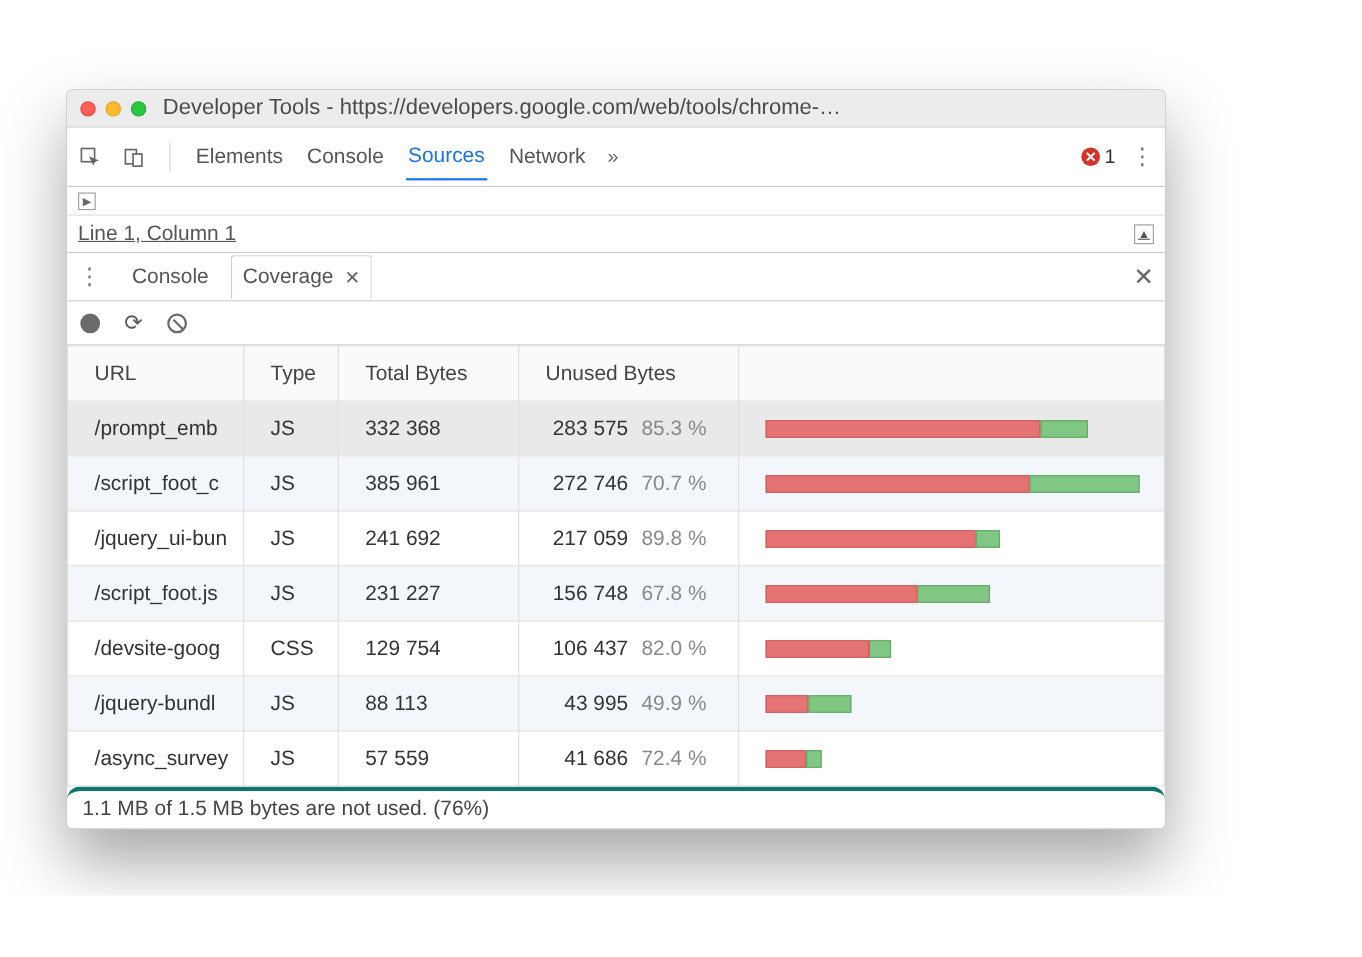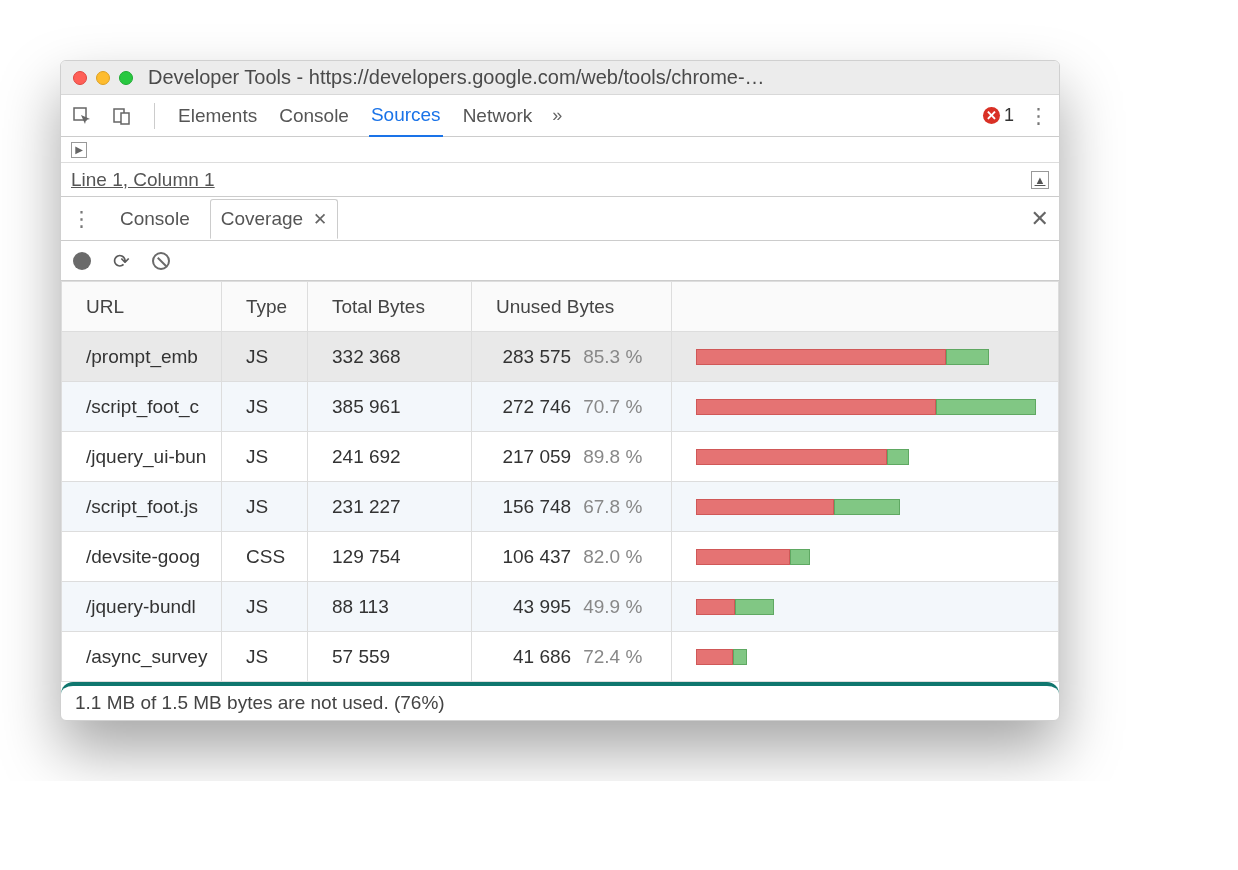--- a/index.html
+++ b/index.html
@@ -10,20 +10,21 @@
     font-size: 19px;
     color: #333;
   }
   .window {
     width: 1000px;
     border: 1px solid #d0d0d0;
     border-radius: 6px;
     box-shadow: 0 30px 60px rgba(0,0,0,0.35);
     background: #fff;
     overflow: hidden;
+    margin-top: 21px;
   }
   
   .titlebar {
     background: #ececec;
     border-bottom: 1px solid #d8d8d8;
     height: 34px;
     display: flex;
     align-items: center;
     padding: 0 12px;
     gap: 9px;
@@ -42,21 +43,21 @@
     white-space: nowrap;
     overflow: hidden;
     text-overflow: ellipsis;
     padding-left: 6px;
   }
   
   .tabstrip {
     display: flex;
     align-items: center;
     border-bottom: 1px solid #ccc;
-    height: 42px;
+    height: 54px;
     padding: 0 10px;
     gap: 18px;
   }
   .tool-icon {
     width: 22px; height: 22px;
     color: #666;
     display: flex; align-items: center; justify-content: center;
   }
   .divider {
     width: 1px; height: 26px; background: #ccc;

